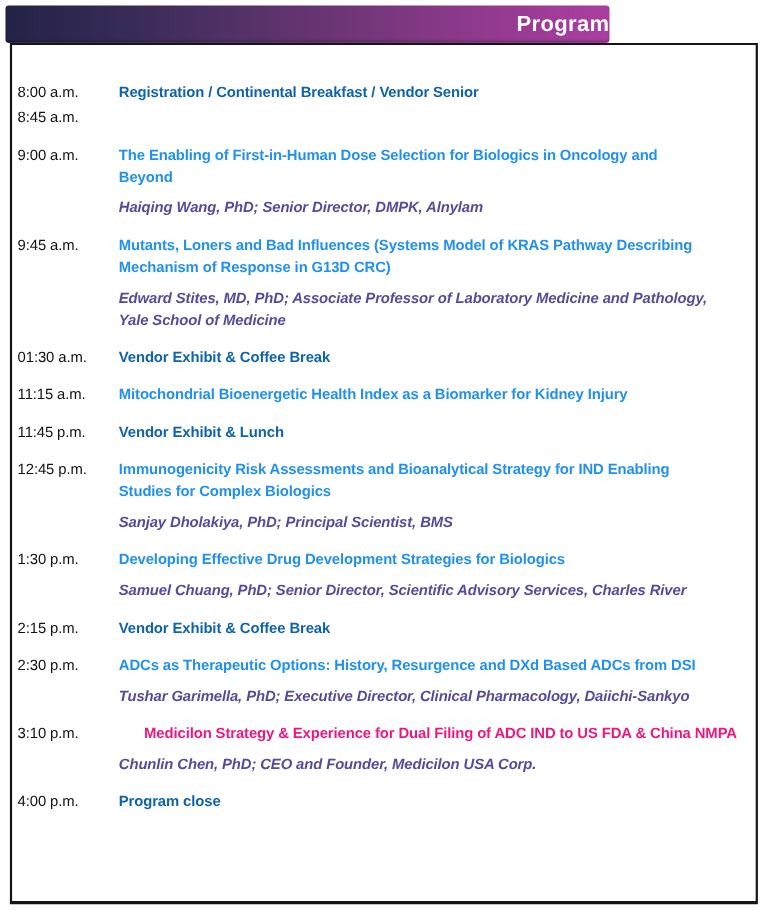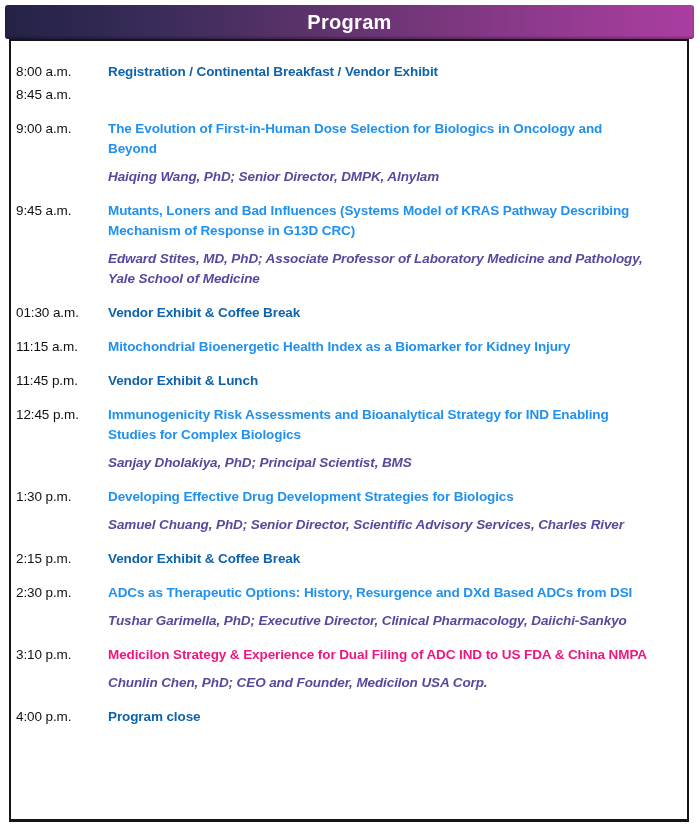--- a/index.html
+++ b/index.html
@@ -5,29 +5,29 @@
   html,body{margin:0;padding:0;}
   body{
     width:700px;height:828px;
     background:#ffffff;
     font-family:"Liberation Sans", sans-serif;
     position:relative;
     overflow:hidden;
   }
   .header-band{
     position:absolute;
-    left:5px; top:5px; width:689px; height:34px;
+    left:5px; top:5px; width:549px; height:34px;
     border-radius:3px;
     background:linear-gradient(90deg,
       var(--c-gradient_start) 0%,
       #3A2C59 22%,
       var(--c-gradient_mid) 50%,
       #8F3A8D 78%,
       var(--c-gradient_end) 100%);
-    display:flex; align-items:center; justify-content:center;
+    display:flex; align-items:center; justify-content:flex-end;
     box-shadow: inset 0 -2px 2px rgba(0,0,0,0.25);
   }
   .header-title{
     color:#ffffff;
     font-size:20px;
     font-weight:bold;
     letter-spacing:0.3px;
   }
   .content-box{
     position:absolute;
@@ -36,41 +36,41 @@
     box-sizing:border-box;
     border:2px solid var(--c-border);
     border-bottom-width:3px;
     background:#ffffff;
     padding:17px 6px 0 5px;
   }
   .entry{
     display:flex;
     margin-top:14px;
   }
-  .entry:first-child{ margin-top:4px; }
+  .entry:first-child{ margin-top:16px; }
   .entry.tight{ margin-top:3px; }
   .time{
     flex:0 0 92px;
     width:92px;
     font-size:13.5px;
     line-height:20px;
     color:var(--c-time_black);
     letter-spacing:-0.1px;
   }
   .body{ flex:1; min-width:0; }
   .title{
     font-size:13.5px;
     font-weight:bold;
     line-height:20px;
     white-space:pre;
     letter-spacing:-0.1px;
   }
   .title[data-accent="dark_blue"]{ color:var(--c-dark_blue); }
   .title[data-accent="bright_blue"]{ color:var(--c-bright_blue); }
-  .title[data-accent="magenta"]{ color:var(--c-magenta); }
+  .title[data-accent="magenta"]{ color:var(--c-magenta);margin-left:23px; }
   .speaker{
     margin-top:8px;
     font-size:13.5px;
     font-weight:bold;
     font-style:italic;
     line-height:20px;
     color:var(--c-speaker_purple);
     white-space:pre;
     letter-spacing:-0.1px;
   }
@@ -80,32 +80,32 @@
 
 <div class="header-band">
   <span class="header-title">Program</span>
 </div>
 
 <div class="content-box">
 
   <div class="entry">
     <div class="time">8:00 a.m.</div>
     <div class="body">
-      <div class="title" data-accent="dark_blue">Registration / Continental Breakfast / Vendor Exhibit</div>
+      <div class="title" data-accent="dark_blue">Registration / Continental Breakfast / Vendor Senior</div>
     </div>
   </div>
 
   <div class="entry tight">
     <div class="time">8:45 a.m.</div>
   </div>
 
   <div class="entry">
     <div class="time">9:00 a.m.</div>
     <div class="body">
-      <div class="title" data-accent="bright_blue">The Evolution of First-in-Human Dose Selection for Biologics in Oncology and
+      <div class="title" data-accent="bright_blue">The Enabling of First-in-Human Dose Selection for Biologics in Oncology and
 Beyond</div>
       <div class="speaker">Haiqing Wang, PhD; Senior Director, DMPK, Alnylam</div>
     </div>
   </div>
 
   <div class="entry">
     <div class="time">9:45 a.m.</div>
     <div class="body">
       <div class="title" data-accent="bright_blue">Mutants, Loners and Bad Influences (Systems Model of KRAS Pathway Describing
 Mechanism of Response in G13D CRC)</div>

